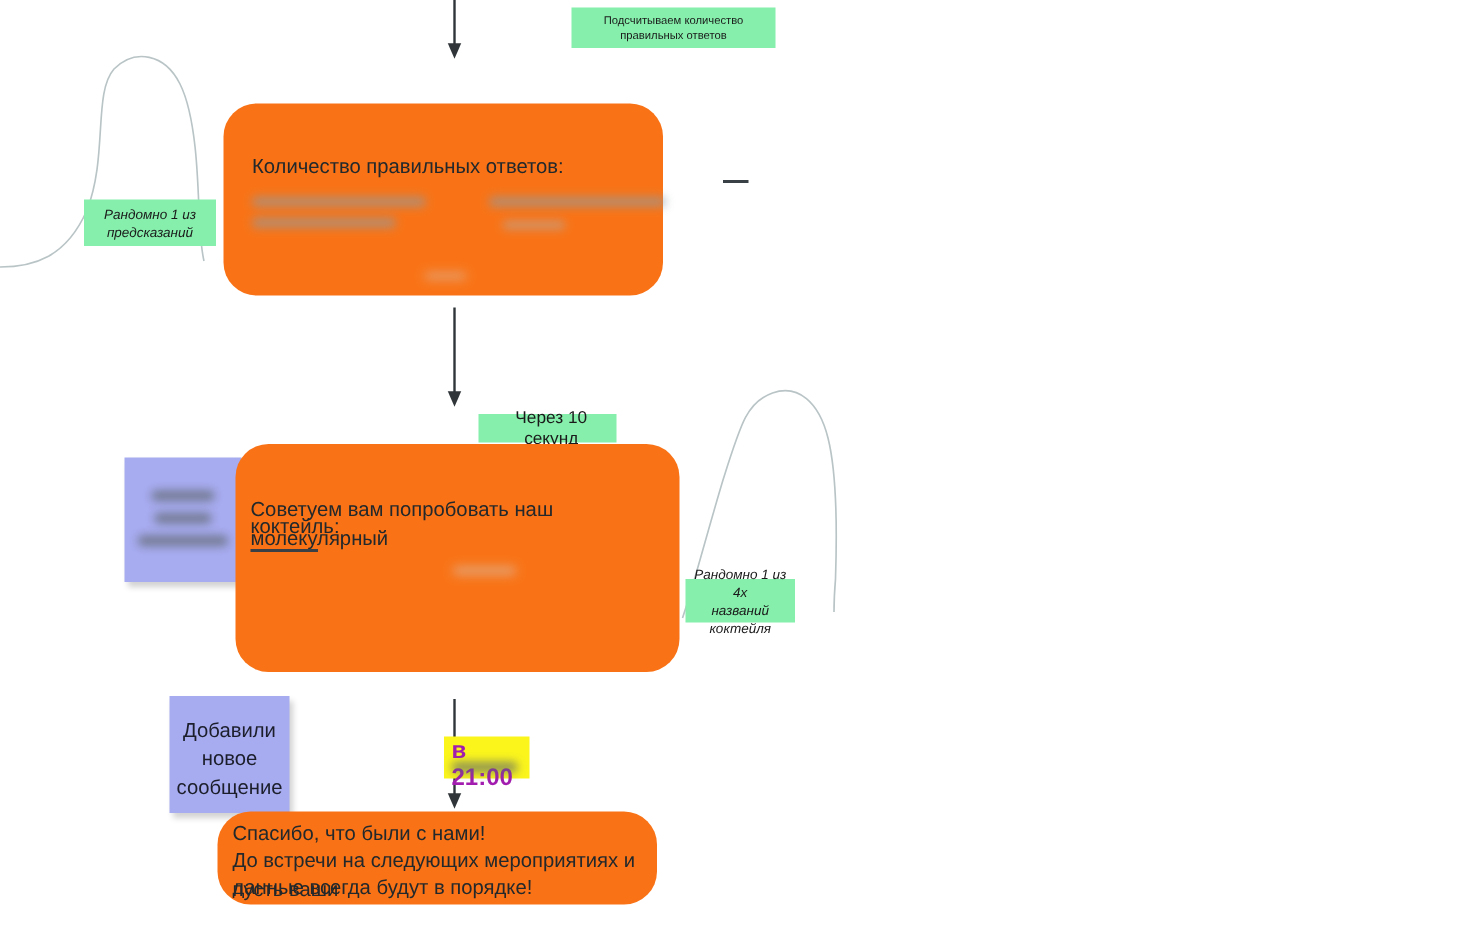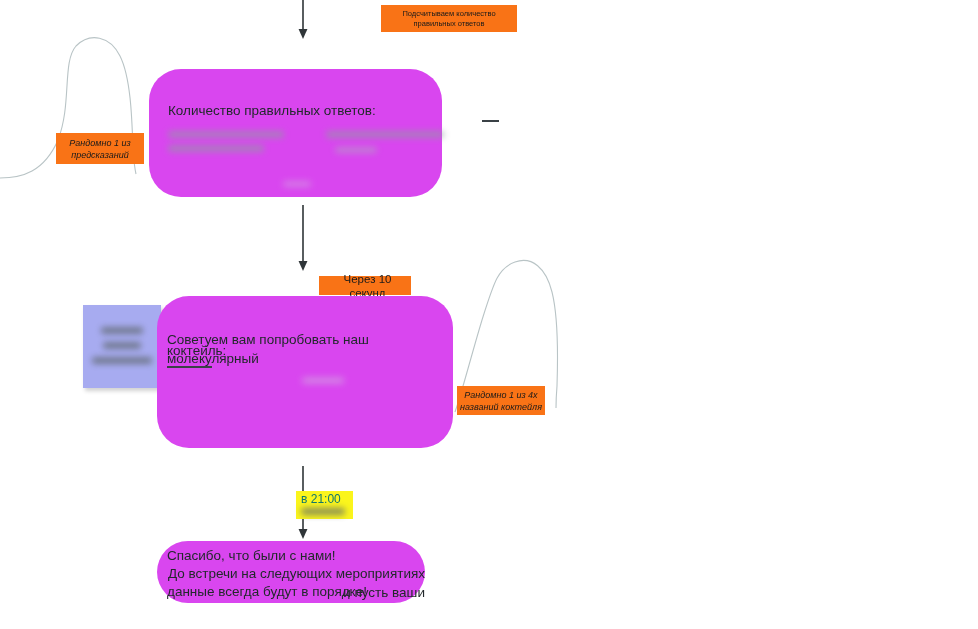--- a/index.html
+++ b/index.html
@@ -27,22 +27,22 @@
     position: absolute;
     left: 0; top: 0;
     width: 978px;
     height: 629px;
     pointer-events: none;
   }
 
   
   .card {
     position: absolute;
-    background: #d946ef;
-    border-radius: 32px;
+    background: #f97316;
+    border-radius: 22px;
     box-sizing: border-box;
   }
   .card-text {
     position: absolute;
     color: #22282b;
     font-size: 13.5px;
     line-height: 19px;
     white-space: pre-line;
   }
   .card-sub-label {
@@ -95,21 +95,21 @@
     width: 100%;
     text-align: center;
     color: #1c1f2b;
     font-size: 13.5px;
     line-height: 19px;
   }
 
   
   .ylabel {
     position: absolute;
-    background: #f97316;
+    background: #86efac;
     box-sizing: border-box;
     display: flex;
     align-items: center;
     justify-content: center;
     text-align: center;
     color: #1a1a1a;
   }
   .ylabel.italic {
     font-style: italic;
     font-size: 9px;
@@ -128,22 +128,23 @@
   }
   .ylabel-stack {
     position: absolute;
     background: #fbf51c;
     box-sizing: border-box;
   }
   .ylabel-stack .line1 {
     position: absolute;
     left: 5px;
     top: 1px;
-    font-size: 12px;
-    color: #0f766e;
+    font-size: 16px;
+    color: #a21caf;
+    font-weight: bold;
   }
 </style>
 </head>
 <body>
 
 <div id="canvas">
 
   <svg class="layer-svg" viewBox="0 0 978 629" xmlns="http://www.w3.org/2000/svg">
     <defs>
       <marker id="arrowhead" markerWidth="7" markerHeight="7" refX="3.2" refY="3.2" orient="auto">
@@ -197,31 +198,36 @@
     <div class="blur-line dark" style="left:9px; top:52px; width:60px; height:7px;"></div>
   </div>
 
   <div class="card" style="left:157px; top:296px; width:296px; height:152px;">
     <div class="card-text" style="left:10px; top:34px;">Советуем вам попробовать наш молекулярный</div>
     <div class="card-text" style="left:10px; top:45px;">коктейль:</div>
     <div class="blank-rule" style="left:10px; top:70px; width:45px;"></div>
     <div class="blur-line verylight" style="left:145px; top:82px; width:42px; height:5px;"></div>
   </div>
 
-  <div class="ylabel italic" style="left:457px; top:386px; width:88px; height:29px;">
+  <div class="ylabel italic" style="left:457px; top:386px; width:73px; height:29px;">
     <span style="white-space:pre-line;">Рандомно 1 из 4х
 названий коктейля</span>
   </div>
 
 
+  <div class="sticky purple" style="left:113px; top:464px; width:80px; height:78px;">
+    <div class="sticky-text" style="top:13px; white-space:pre-line;">Добавили
+новое
+сообщение</div>
+  </div>
 
   <div class="ylabel-stack" style="left:296px; top:491px; width:57px; height:28px;">
     <span class="line1">в 21:00</span>
     <div class="blur-line dark" style="left:5px; top:17px; width:44px; height:7px;"></div>
   </div>
 
-  <div class="card" style="left:157px; top:541px; width:268px; height:62px;text-align:right;">
+  <div class="card" style="left:145px; top:541px; width:293px; height:62px;">
     <div class="card-text" style="left:10px; top:5px;">Спасибо, что были с нами!</div>
     <div class="card-text" style="left:10px; top:41px;">данные всегда будут в порядке!</div>
     <div class="card-text" style="left:10px; top:23px;">До встречи на следующих мероприятиях и пусть ваши</div>
   </div>
 
 </div>
 
 </body></html>

